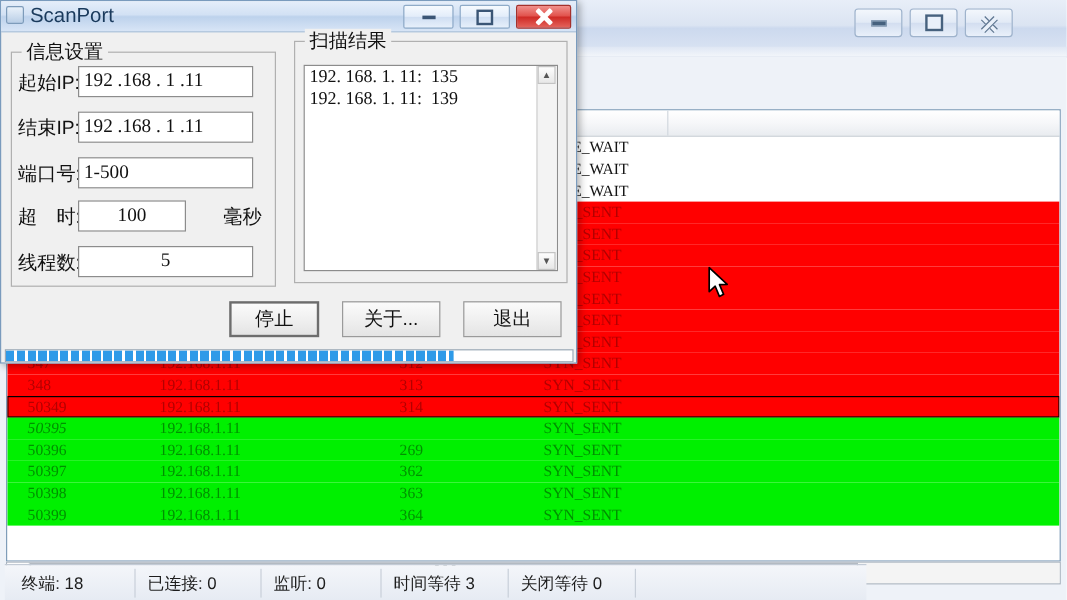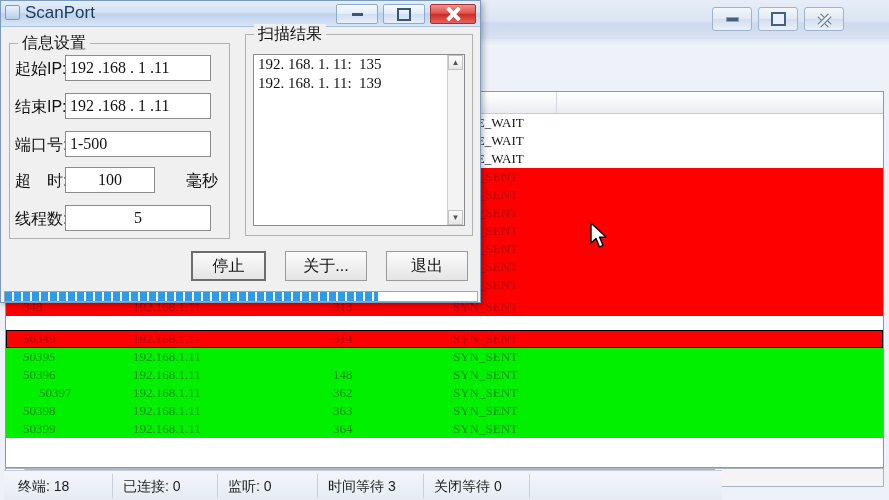--- a/index.html
+++ b/index.html
@@ -416,21 +416,21 @@
               <div class="cell" style="left: 121px; width: 200px;">192.168.1.11</div>
               <div class="cell" style="left: 321px; width: 120px;">311</div>
               <div class="cell" style="left: 441px; width: 110px;">SYN_SENT</div>
             </div>
             <div class="row red" style="top: 180px;">
               <div class="cell" style="left: 11px; width: 110px;">347</div>
               <div class="cell" style="left: 121px; width: 200px;">192.168.1.11</div>
               <div class="cell" style="left: 321px; width: 120px;">312</div>
               <div class="cell" style="left: 441px; width: 110px;">SYN_SENT</div>
             </div>
-            <div class="row red" style="top: 184px;">
+            <div class="row red" style="top: 198px;">
               <div class="cell" style="left: 11px; width: 110px;">348</div>
               <div class="cell" style="left: 121px; width: 200px;">192.168.1.11</div>
               <div class="cell" style="left: 321px; width: 120px;">313</div>
               <div class="cell" style="left: 441px; width: 110px;">SYN_SENT</div>
             </div>
             <div class="row red sel-red" style="top: 216px;">
               <div class="cell" style="left: -114px; width: 125px;">192.168.1.11</div>
               <div class="cell" style="left: 11px; width: 110px;">50349</div>
               <div class="cell" style="left: 121px; width: 200px;">192.168.1.11</div>
               <div class="cell" style="left: 321px; width: 120px;">314</div>
@@ -439,26 +439,26 @@
             <div class="row green" style="top: 234px;">
               <div class="cell" style="left: -114px; width: 125px;">192.168.1.11</div>
               <div class="cell" style="left: 11px; width: 110px; font-style: italic;">50395</div>
               <div class="cell" style="left: 121px; width: 200px;">192.168.1.11</div>
               <div class="cell" style="left: 441px; width: 110px;">SYN_SENT</div>
             </div>
             <div class="row green" style="top: 252px;">
               <div class="cell" style="left: -114px; width: 125px;">192.168.1.11</div>
               <div class="cell" style="left: 11px; width: 110px;">50396</div>
               <div class="cell" style="left: 121px; width: 200px;">192.168.1.11</div>
-              <div class="cell" style="left: 321px; width: 120px;">148</div>
+              <div class="cell" style="left: 321px; width: 120px;">269</div>
               <div class="cell" style="left: 441px; width: 110px;">SYN_SENT</div>
             </div>
             <div class="row green" style="top: 270px;">
               <div class="cell" style="left: -114px; width: 125px;">192.168.1.11</div>
-              <div class="cell" style="left: 11px; width: 110px; margin-left: 16px;">50397</div>
+              <div class="cell" style="left: 11px; width: 110px;">50397</div>
               <div class="cell" style="left: 121px; width: 200px;">192.168.1.11</div>
               <div class="cell" style="left: 321px; width: 120px;">362</div>
               <div class="cell" style="left: 441px; width: 110px;">SYN_SENT</div>
             </div>
             <div class="row green" style="top: 288px;">
               <div class="cell" style="left: -114px; width: 125px;">192.168.1.11</div>
               <div class="cell" style="left: 11px; width: 110px;">50398</div>
               <div class="cell" style="left: 121px; width: 200px;">192.168.1.11</div>
               <div class="cell" style="left: 321px; width: 120px;">363</div>
               <div class="cell" style="left: 441px; width: 110px;">SYN_SENT</div>

